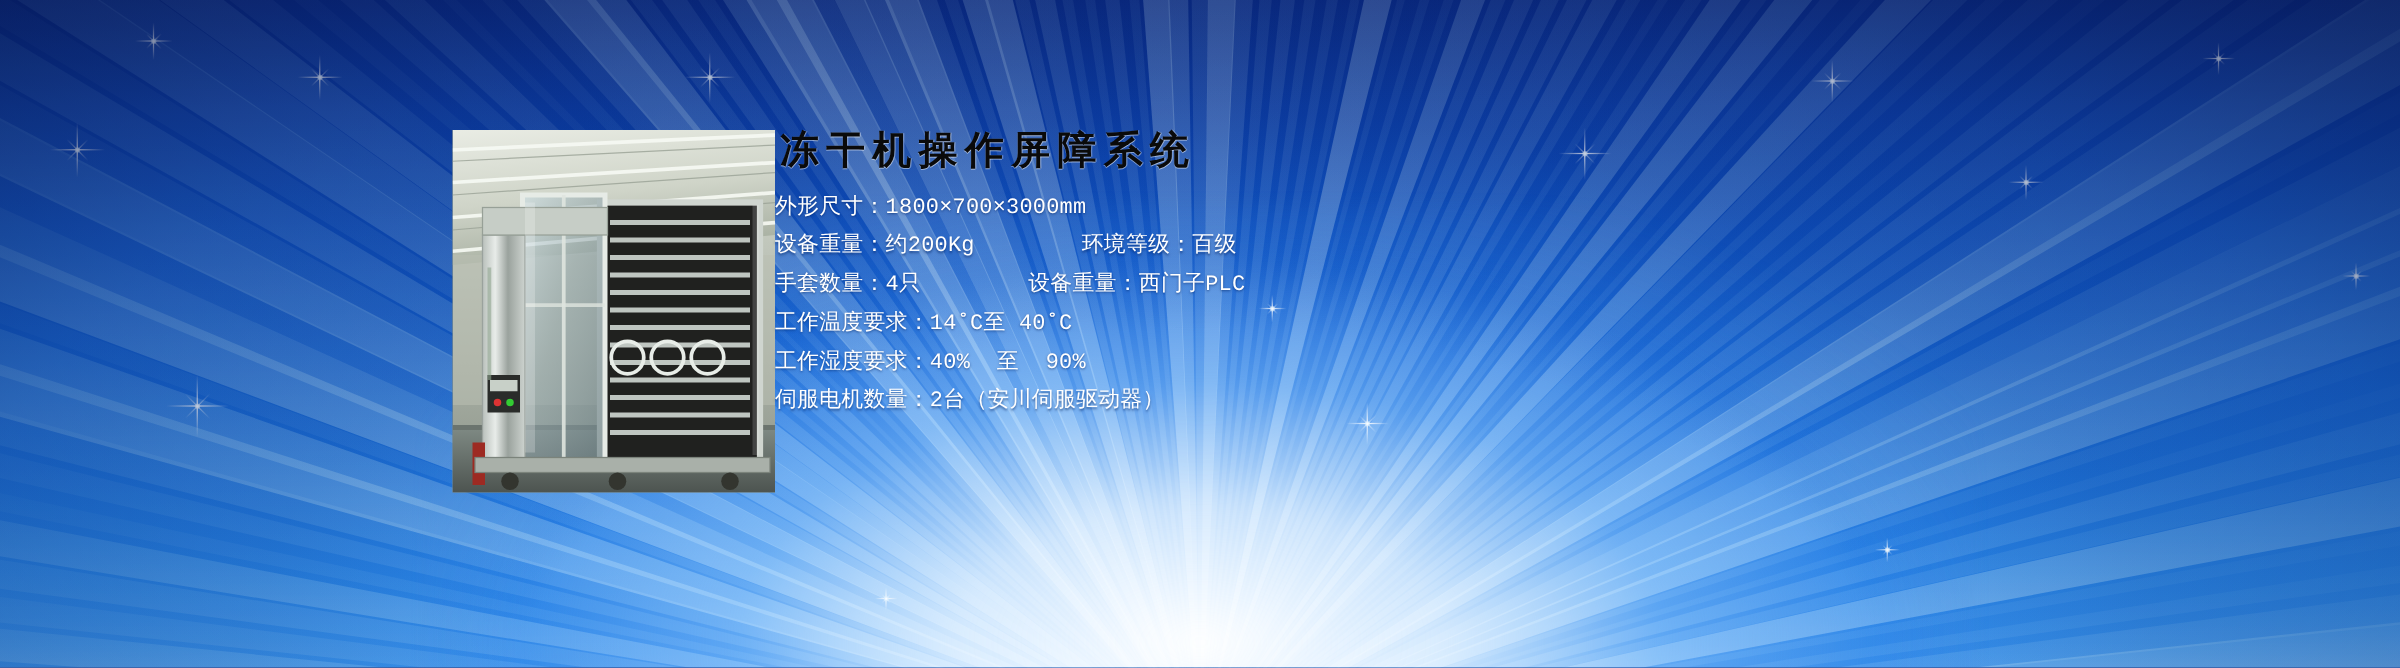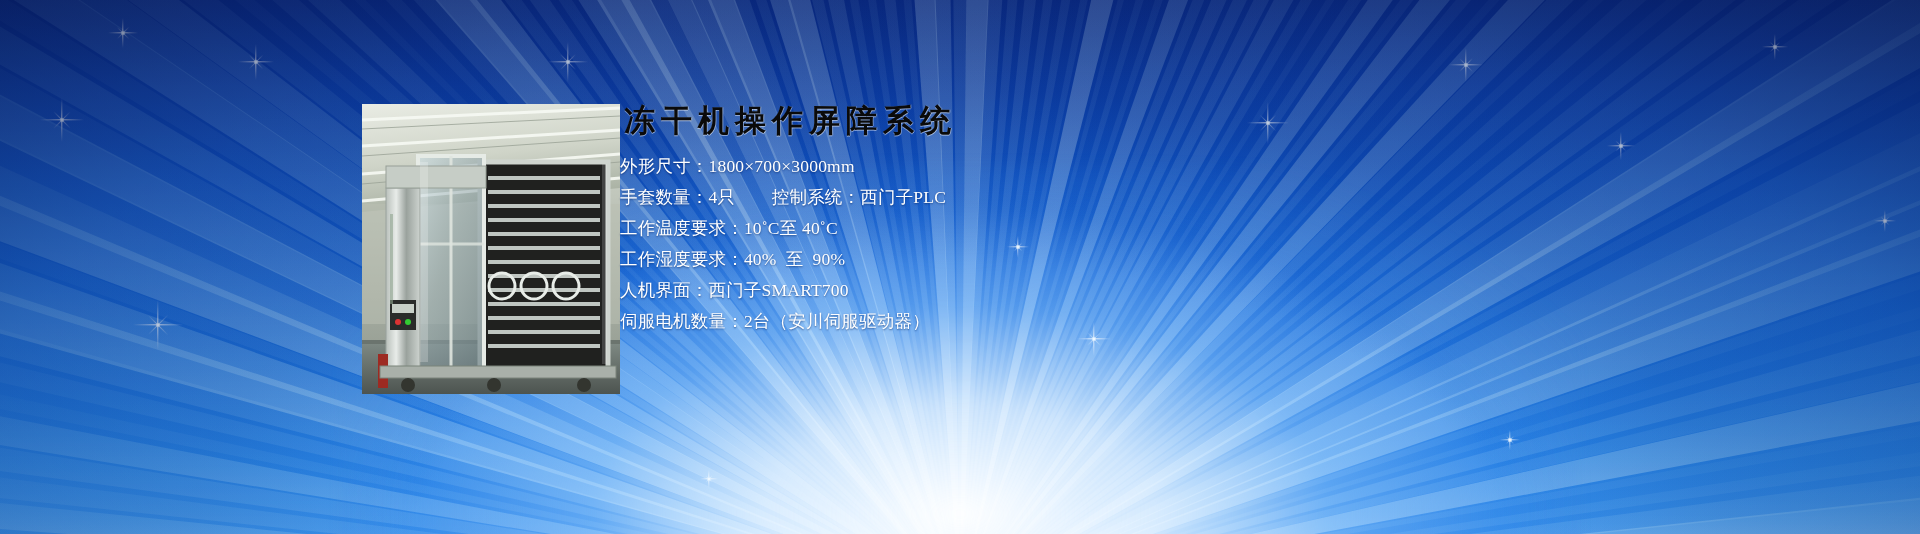--- a/index.html
+++ b/index.html
@@ -50,21 +50,21 @@
   #title{
     font-family:"DejaVu Sans","Liberation Sans",sans-serif;
     font-size:31px;font-weight:bold;color:#0a0a0a;
     letter-spacing:6px;line-height:40px;white-space:nowrap;
     text-shadow:0 1px 0 rgba(255,255,255,.45), 1px 0 0 rgba(255,255,255,.30);
     margin:0 0 11px 4px;
   }
   .spec{
     font-size:17.5px;color:#ffffff;line-height:31px;white-space:pre;
     text-shadow:0 1px 2px rgba(0,30,90,.60);
-    font-family:Liberation Serif, serif;
+    font-family:Liberation Mono, monospace;
     letter-spacing:.2px;
   }
 </style>
 </head>
 <body>
 
 <div id="banner">
 
   <svg id="rays" viewBox="0 0 1920 534" preserveAspectRatio="none" aria-hidden="true">
     <defs>
@@ -401,22 +401,22 @@
 
         <rect x="58" y="58" width="8" height="200" fill="#ffffff" opacity="0.22"></rect>
         <rect x="240" y="60" width="5" height="200" fill="#ffffff" opacity="0.16"></rect>
       </svg>
     </div>
 
     <div id="textblock">
       <div id="title">冻干机操作屏障系统</div>
       <div id="spec-list">
           <div class="spec">外形尺寸：1800×700×3000mm</div>
-          <div class="spec">手套数量：4只        控制系统：西门子PLC</div>
-          <div class="spec">工作温度要求：10˚C至 40˚C</div>
+          <div class="spec">设备重量：约200Kg        环境等级：百级</div>
+          <div class="spec">手套数量：4只        设备重量：西门子PLC</div>
+          <div class="spec">工作温度要求：14˚C至 40˚C</div>
           <div class="spec">工作湿度要求：40%  至  90%</div>
-          <div class="spec">人机界面：西门子SMART700</div>
           <div class="spec">伺服电机数量：2台（安川伺服驱动器）</div>
         </div>
     </div>
 
   </div>
 </div>
 
 </body></html>

